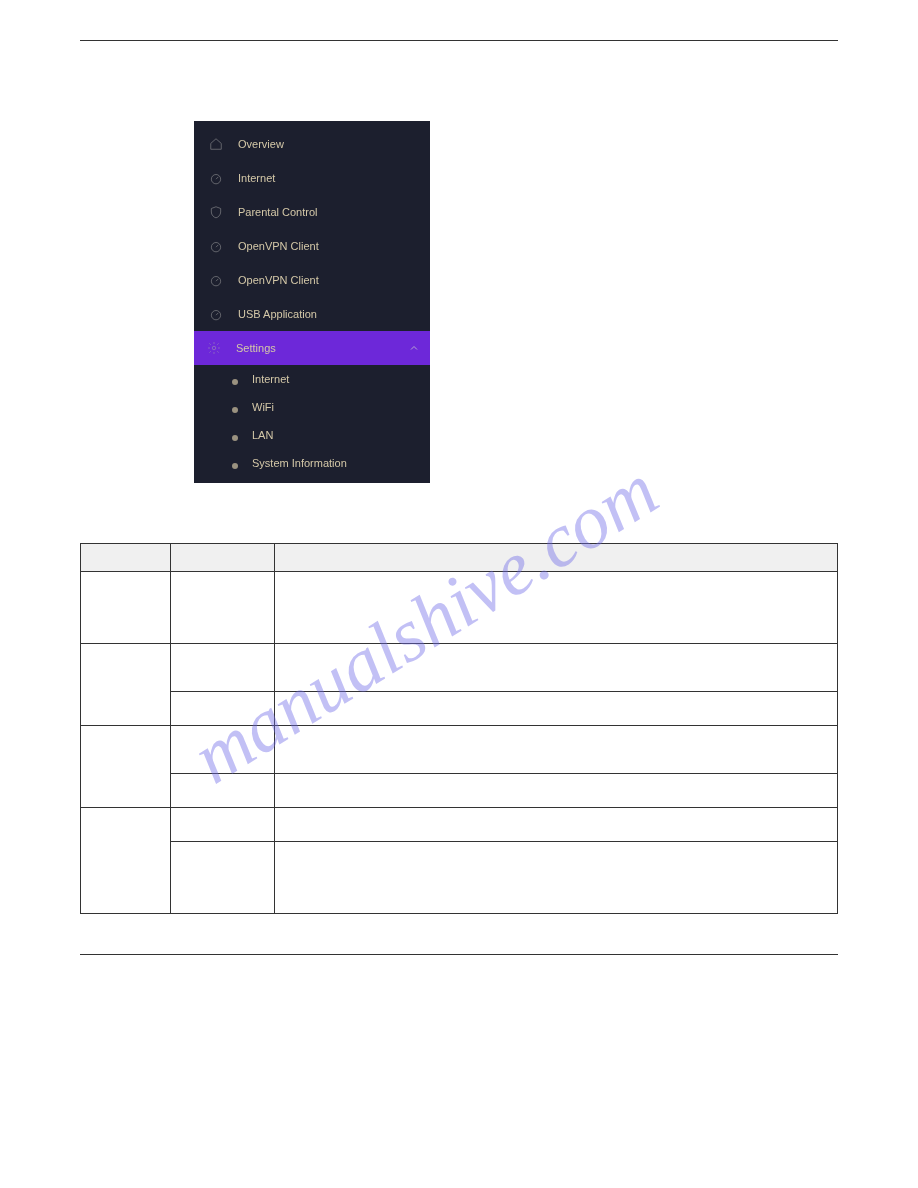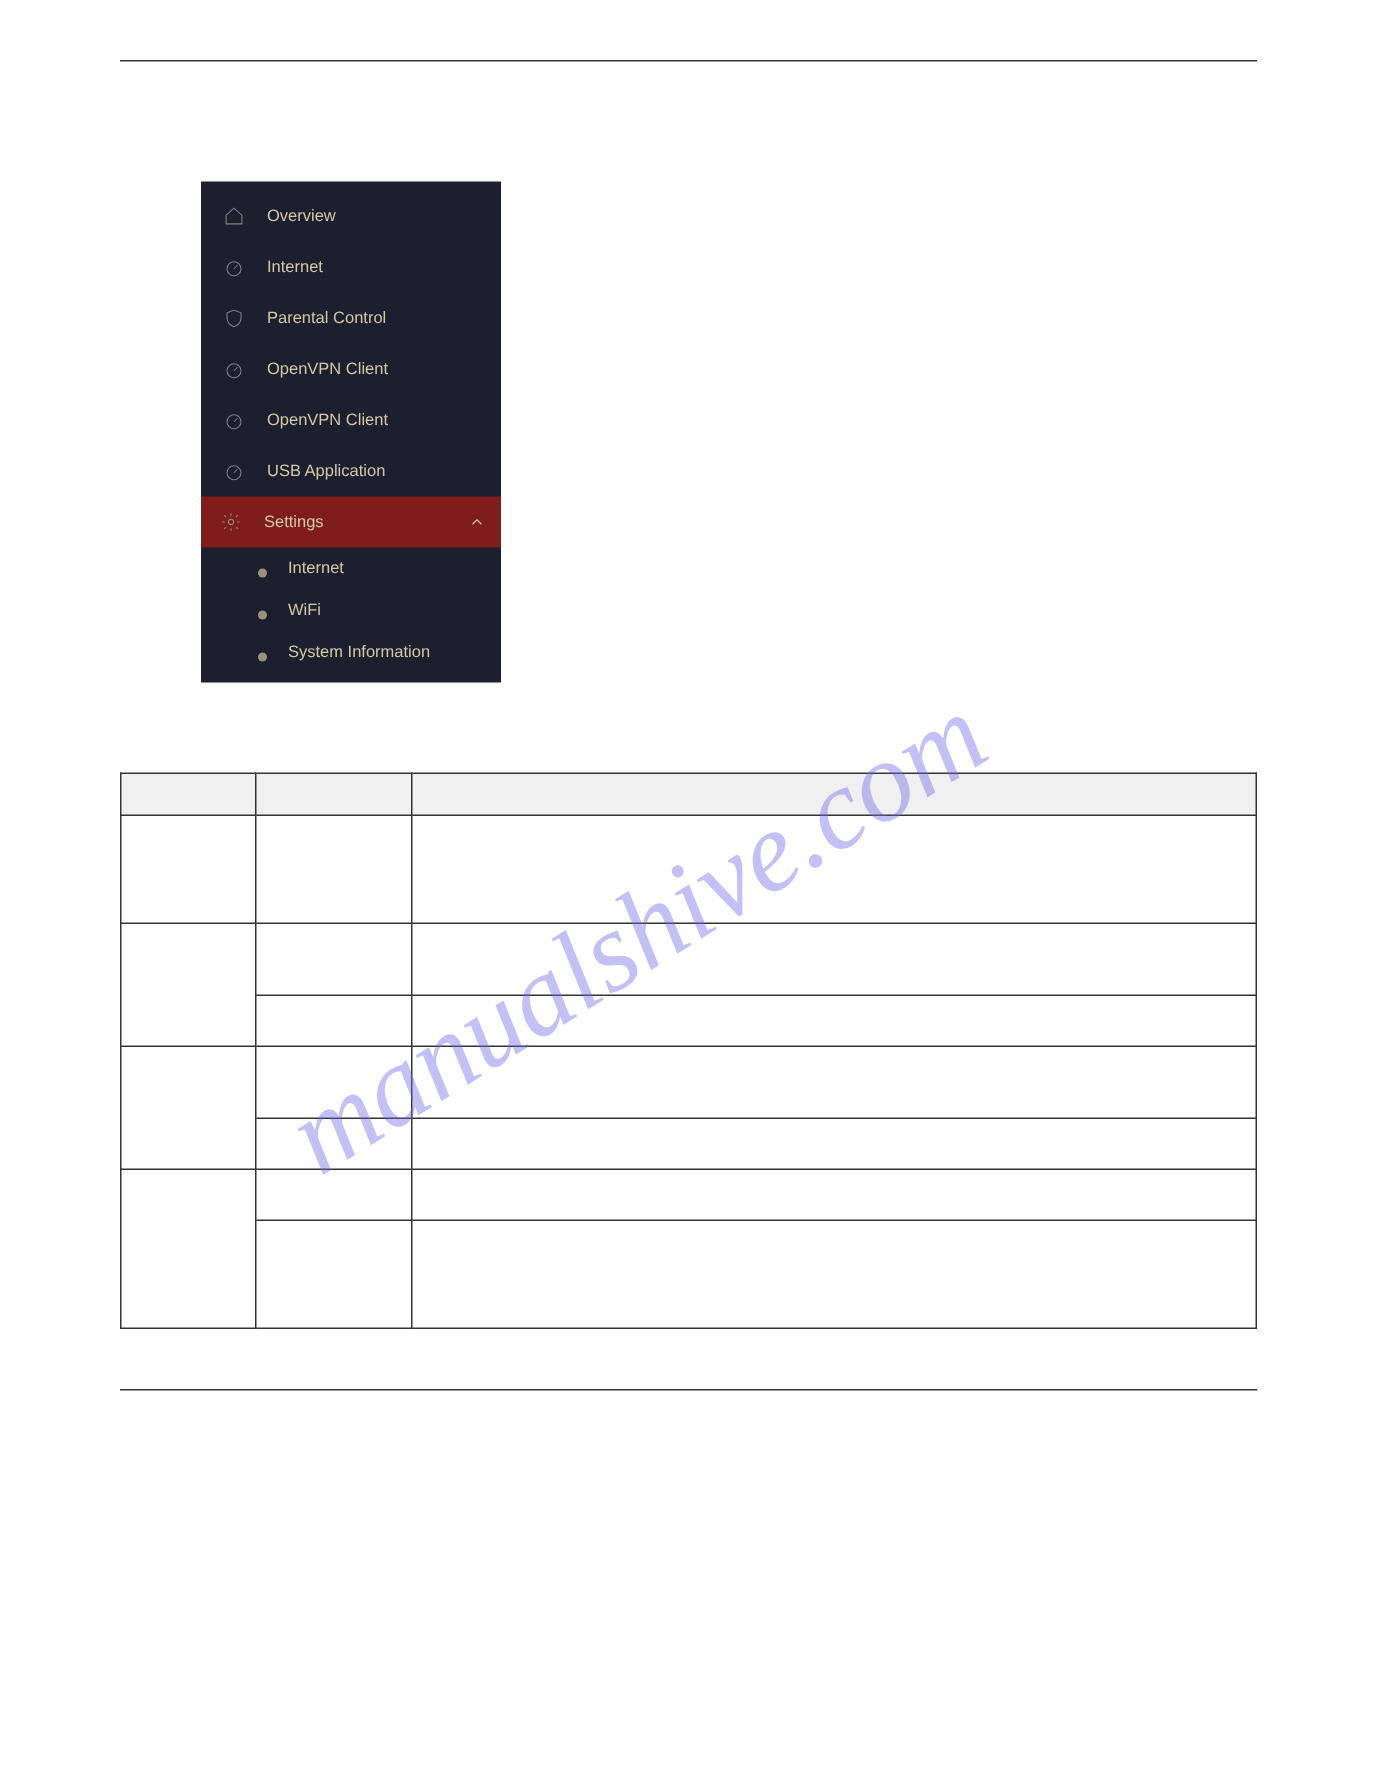--- a/index.html
+++ b/index.html
@@ -15,35 +15,35 @@
   }
   .top-rule {
     border-top: 1px solid #333;
     margin-bottom: 80px;
   }
   .bottom-rule {
     border-top: 1px solid #333;
     margin-top: 40px;
   }
   .sidebar {
-    width: 200px;
+    width: 236px;
     background: #1c1f2e;
-    margin-left: 54px;
+    margin-left: 114px;
     padding: 6px 0;
   }
   .sidebar-item {
     display: flex;
     align-items: center;
     padding: 9px 14px;
     cursor: pointer;
     color: #d4c8a8;
     font-size: 11px;
   }
   .sidebar-item.expanded {
-    background: #7f1d1d;
+    background: #6d28d9;
     padding-right: 10px;
     padding-left: 12px;
   }
   .sidebar-icon {
     width: 16px;
     height: 16px;
     margin-right: 14px;
     display: flex;
     align-items: center;
     justify-content: center;
@@ -210,20 +210,24 @@
     <div class="sub-item">
       <span class="bullet"></span>
       <span class="sub-label">Internet</span>
     </div>
     <div class="sub-item">
       <span class="bullet"></span>
       <span class="sub-label">WiFi</span>
     </div>
     <div class="sub-item">
       <span class="bullet"></span>
+      <span class="sub-label">LAN</span>
+    </div>
+    <div class="sub-item">
+      <span class="bullet"></span>
       <span class="sub-label">System Information</span>
     </div>
 
   </div>
 
   <table class="data-table">
     <thead>
       <tr>
         <th class="col1"></th>
         <th class="col2"></th>

